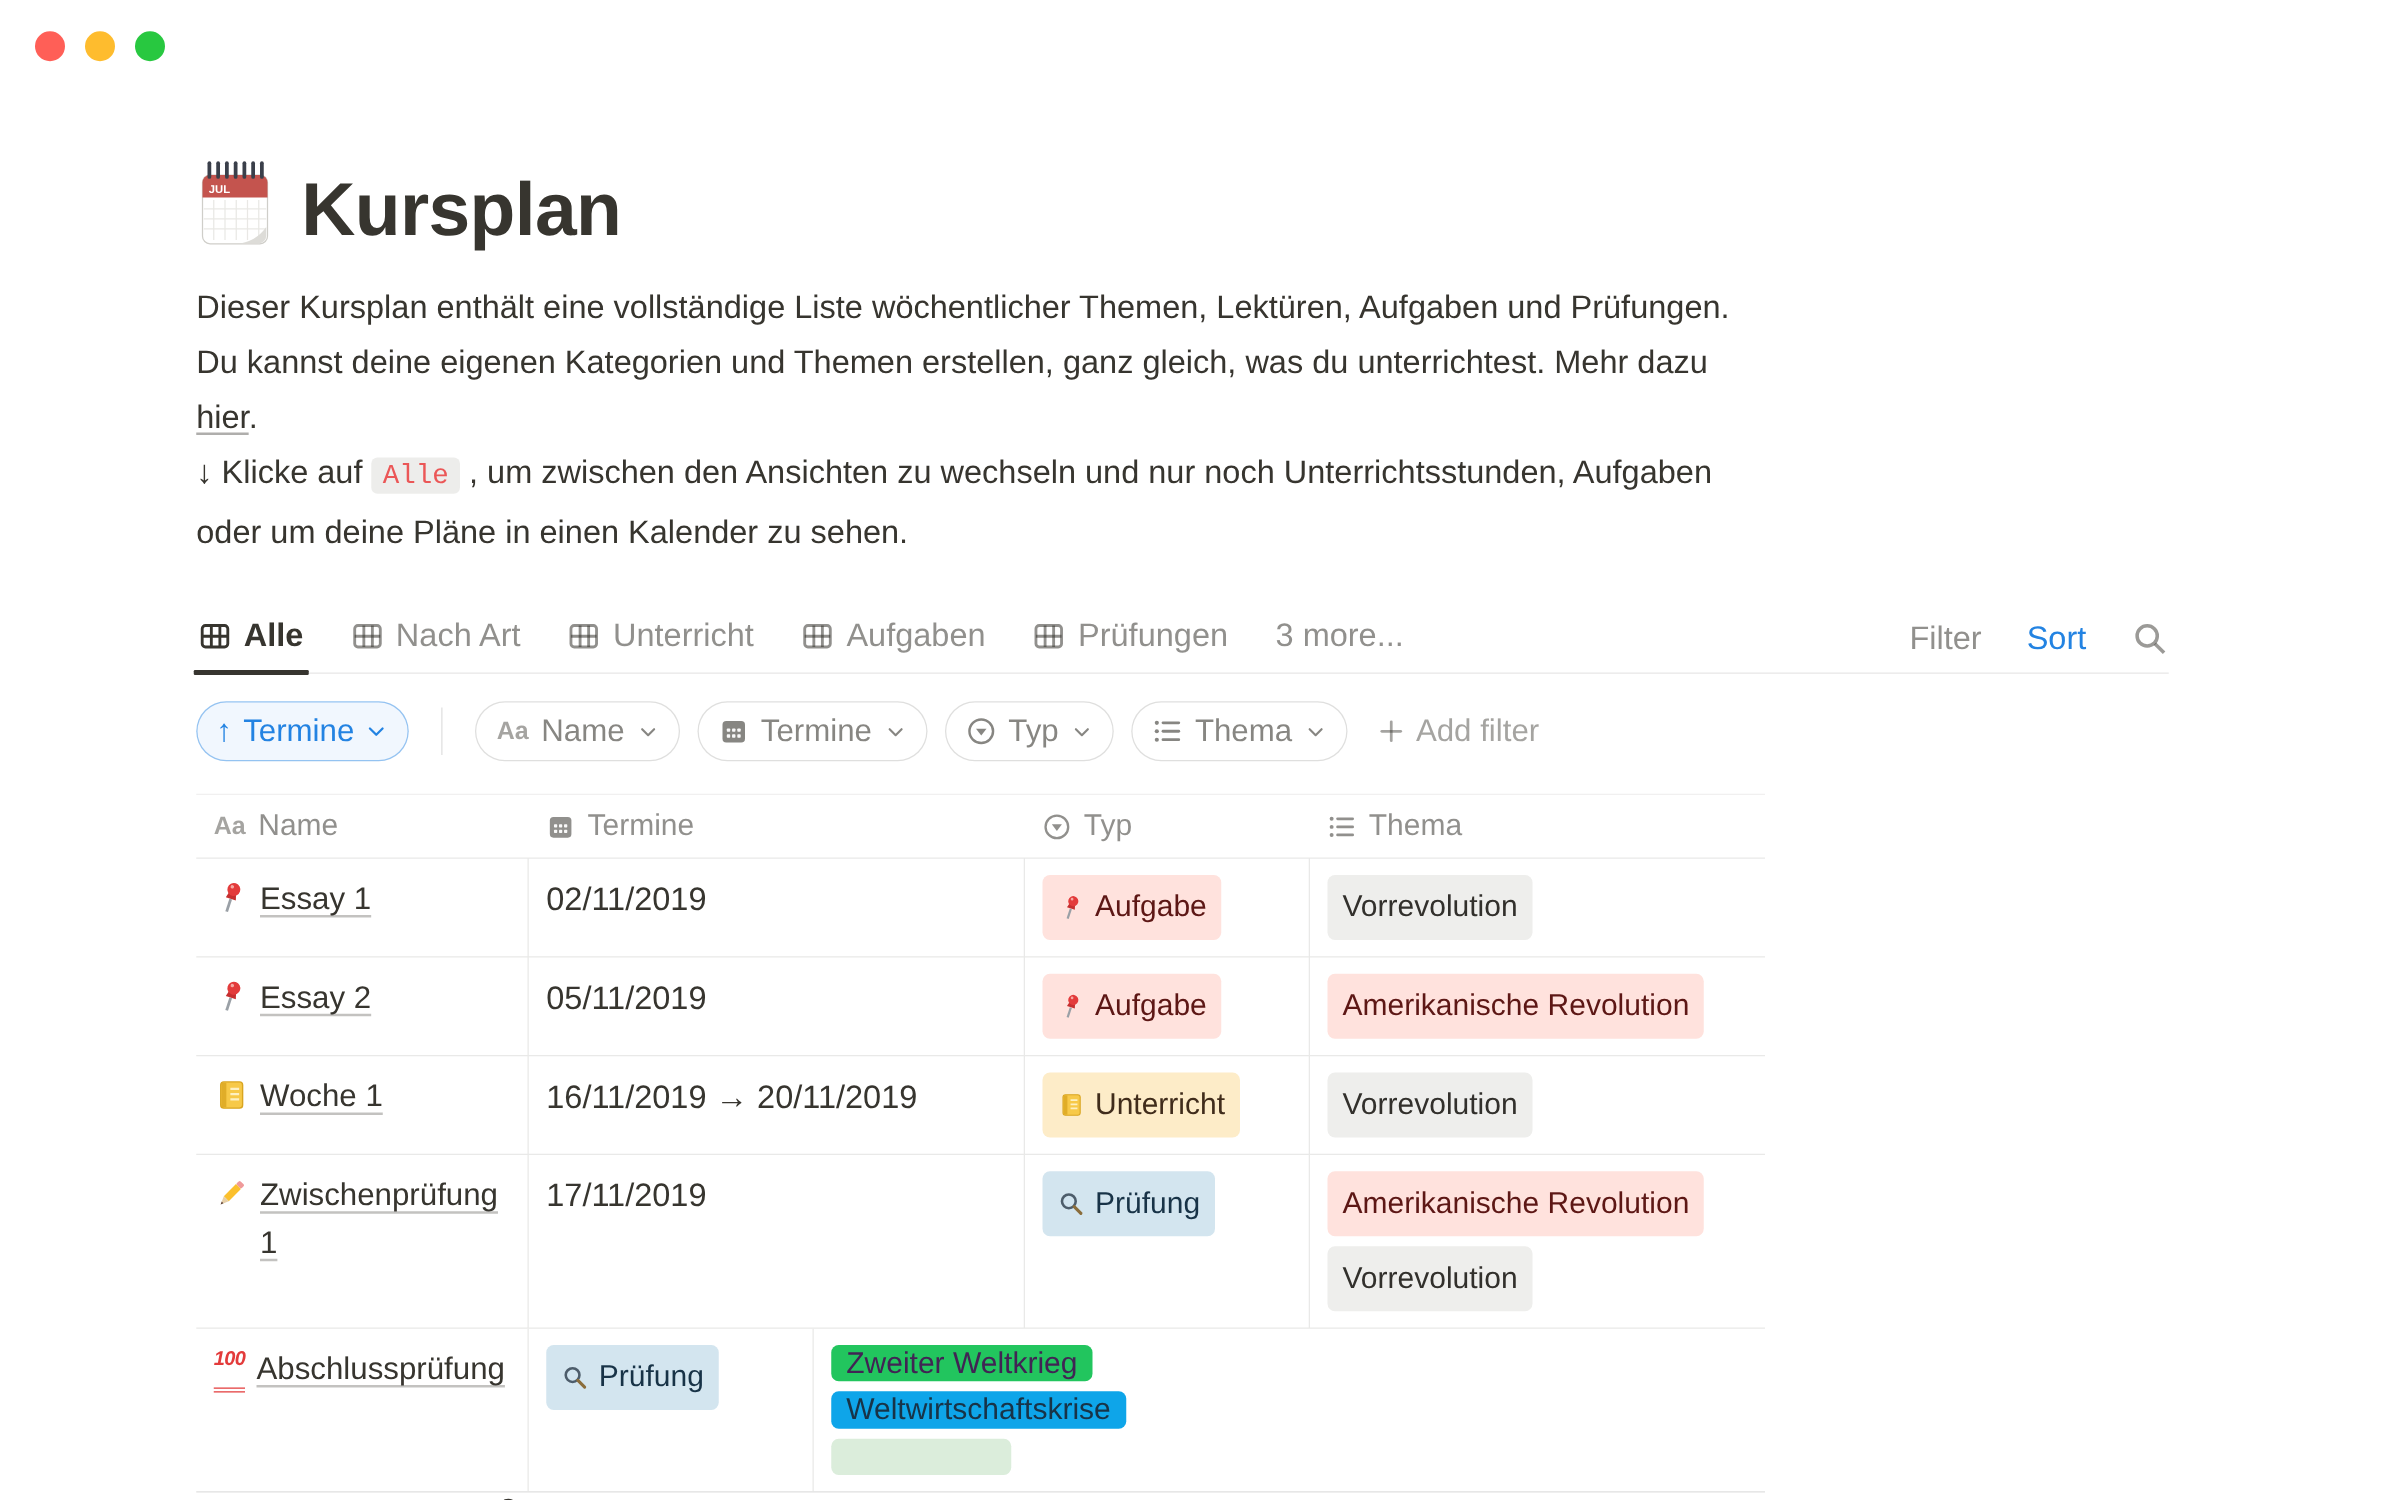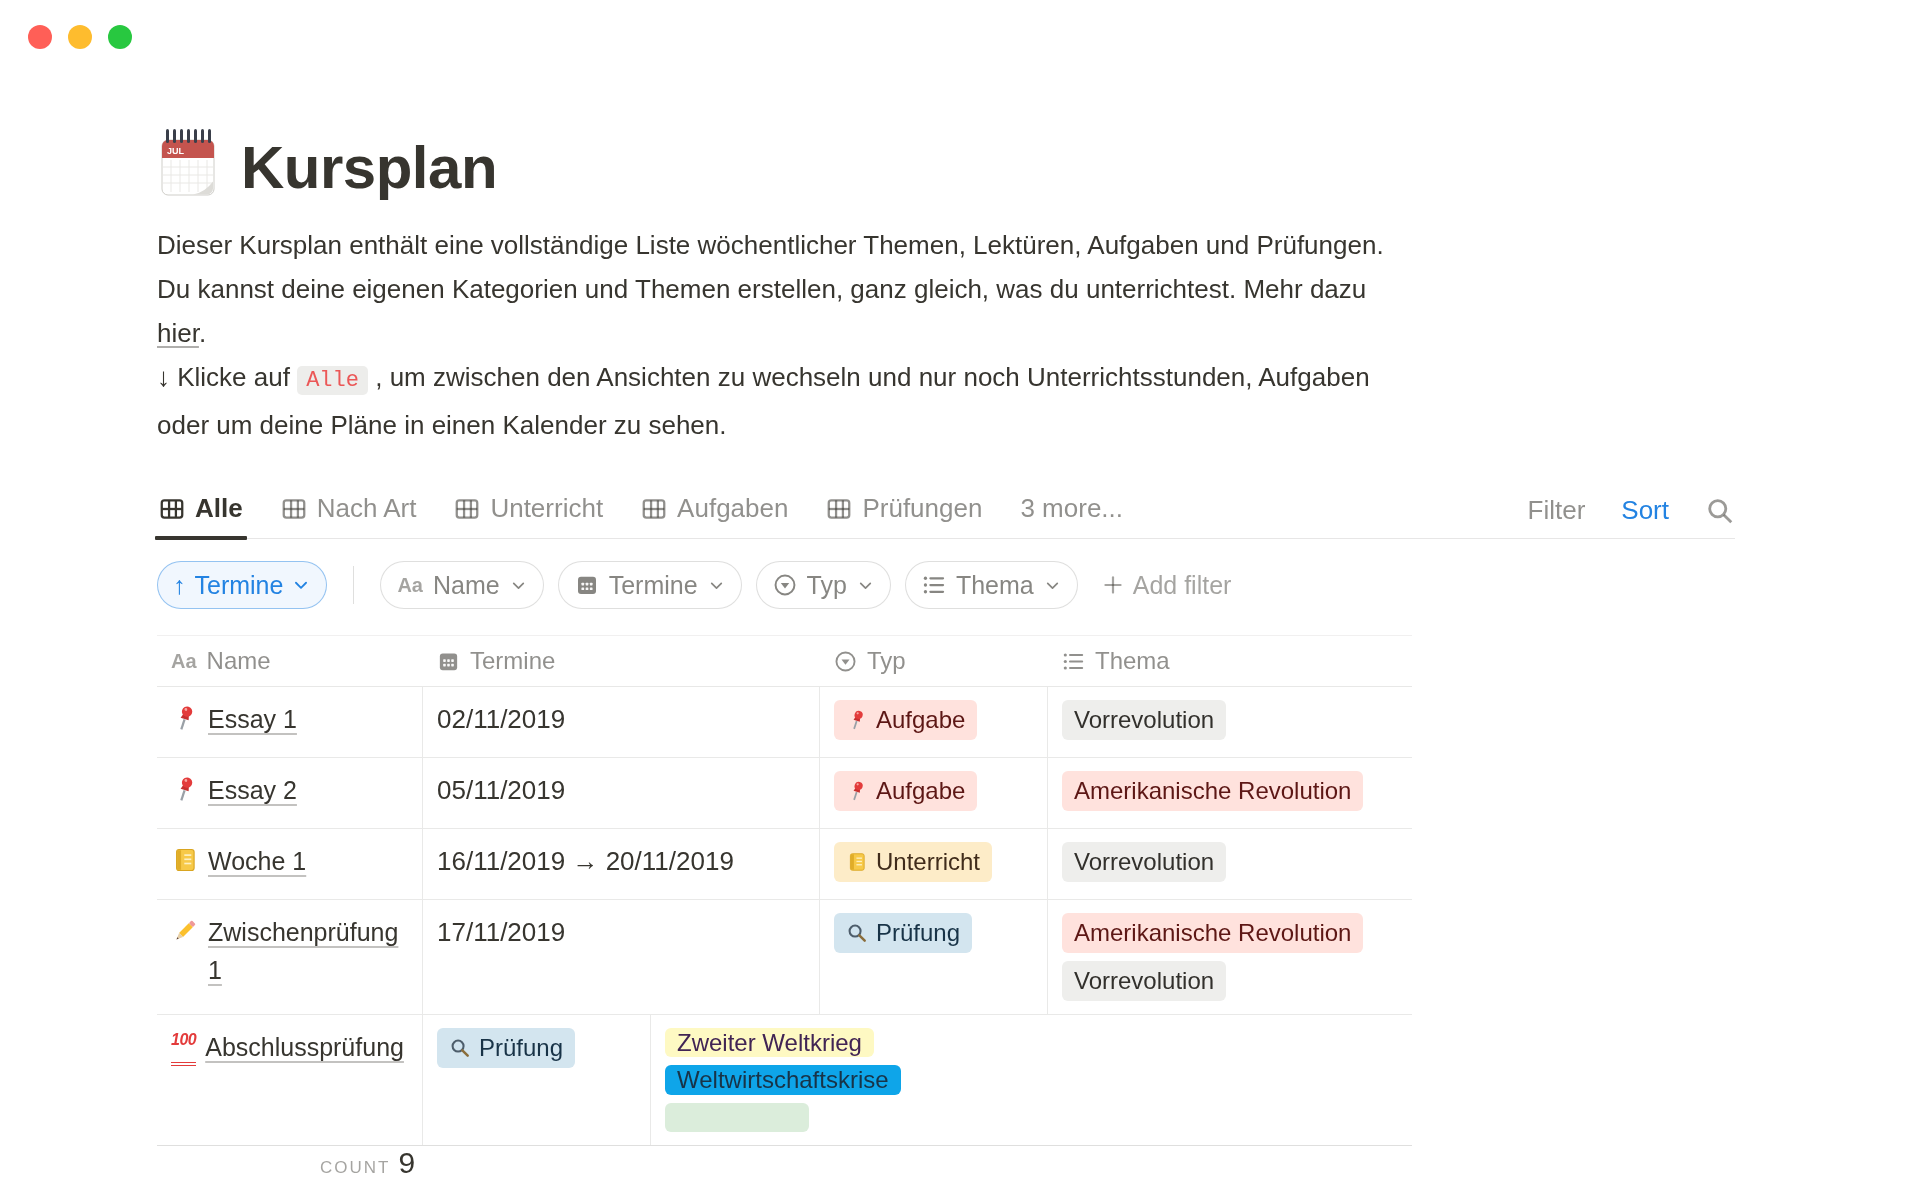--- a/index.html
+++ b/index.html
@@ -63,21 +63,21 @@
   .tr:last-child{max-height:130px;overflow:hidden;border-bottom:1px solid rgba(55,53,47,0.16)}
   .td{padding:13px 14px;box-sizing:border-box;font-size:26px}
   .td:not(:last-child){border-right:1px solid rgba(55,53,47,0.11)}
   .c0{width:266px}.c1{width:397px}.c2{width:228px}.c3{width:364px}
   .td-name{display:flex;align-items:flex-start;gap:9px;font-weight:500;cursor:pointer}
   .td-name .ic{margin-top:4px}
   .name-text{font-size:25px;line-height:38px;text-decoration:underline;
        text-decoration-color:rgba(55,53,47,0.3);text-decoration-thickness:1.5px;
        text-underline-offset:5px}
   .td-date{padding-top:17px}
-  .tag{display:inline-flex;align-items:center;gap:8px;height:40px;padding:0 12px;
+  .tag{display:inline-flex;align-items:center;gap:8px;height:52px;padding:0 12px;
        border-radius:6px;font-size:24px;white-space:nowrap}
   .tag.empty{width:120px}
   .td-theme{display:flex;flex-direction:column;gap:8px;align-items:flex-start}
 
   
   .count-row{margin-top:0;margin-left:163px;display:flex;align-items:baseline;gap:8px;cursor:pointer}
   .count-label{font-size:17px;letter-spacing:2px;color:rgba(55,53,47,0.45);font-weight:500}
   .count-value{font-size:30px;color:#37352f}
 
   .ic{display:inline-flex;align-items:center;justify-content:center;line-height:0;flex:none}
@@ -512,21 +512,21 @@
           <div class="td c2"><span class="tag" style="background:#d3e5ef;color:#183347">
               <span class="ic">
                 <svg viewBox="0 0 16 16" width="22" height="22">
                   <circle cx="6.6" cy="6.6" r="4" fill="#cfe3f0" fill-opacity="0.5" stroke="#4d5d6b" stroke-width="1.5"></circle>
                   <line x1="9.7" y1="9.7" x2="13.6" y2="13.6" stroke="#8a6d3b" stroke-width="1.8" stroke-linecap="round"></line>
                 </svg>
               </span>
               <span>Prüfung</span>
             </span></div>
           <div class="td td-theme c3">
-            <span class="tag" style="background:#fef9c3;color:#412454">
+            <span class="tag" style="background:#22c55e;color:#412454">
               <span>Zweiter Weltkrieg</span>
             </span>
             <span class="tag" style="background:#0ea5e9;color:#183347">
               <span>Weltwirtschaftskrise</span>
             </span>
             <span class="tag empty" style="background:#dbeddb;color:#1c3829">
               <span></span>
             </span>
           </div>
         </div>

